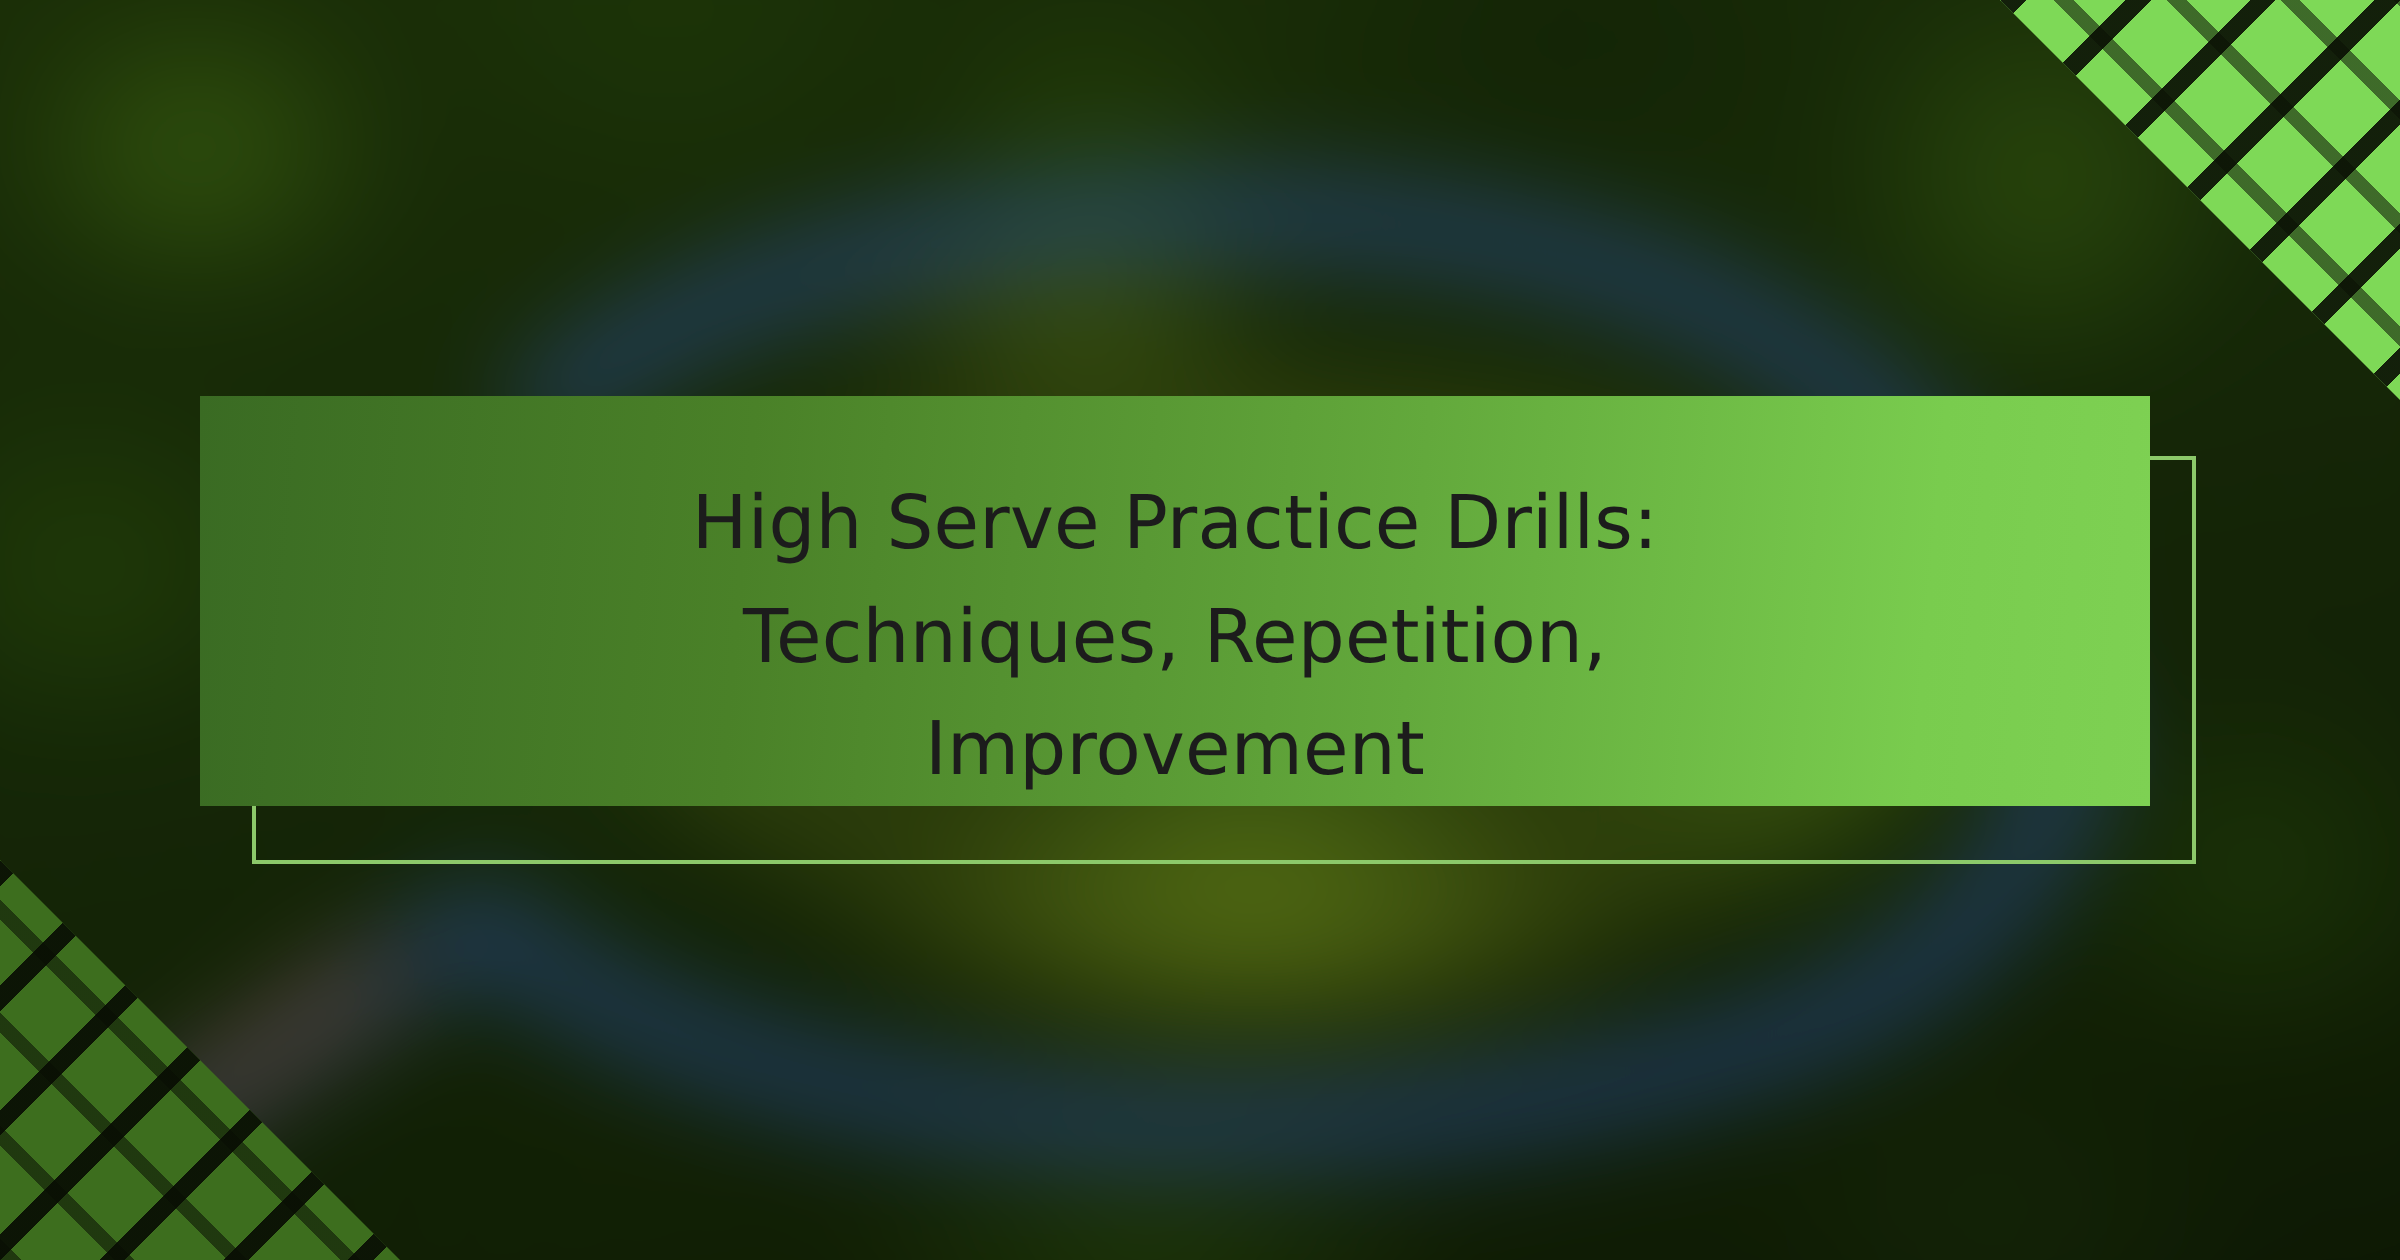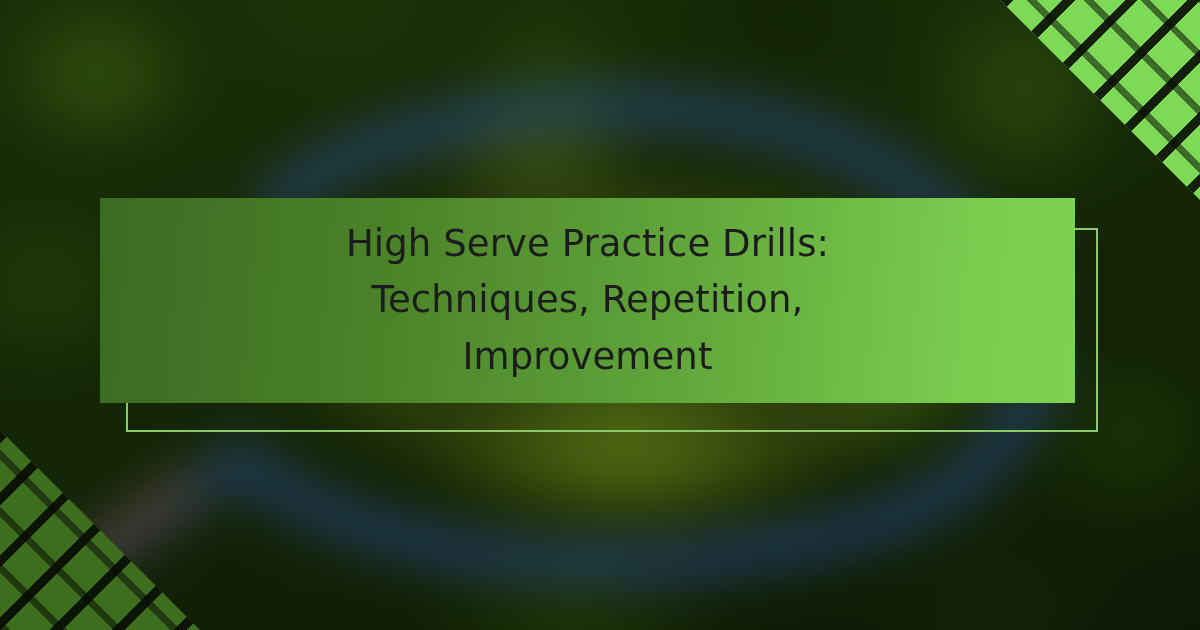--- a/index.html
+++ b/index.html
@@ -87,21 +87,21 @@
     top: 198px;
     width: 975px;
     height: 205px;
     background: linear-gradient(95deg, #3a6b23 0%, #4a8128 28%, #63a93c 62%, #79cc4e 88%, #7ed153 100%);
     z-index: 4;
   }
   .card-inner {
     position: absolute;
     inset: 0;
     display: flex;
-    align-items: center;
+    align-items: flex-end;
     justify-content: center;
     padding: 0 62px;
     box-sizing: border-box;
   }
   .headline {
     margin: 0;
     font-family: "DejaVu Sans", sans-serif;
     font-size: 37px;
     font-weight: 400;
     line-height: 1.52;

